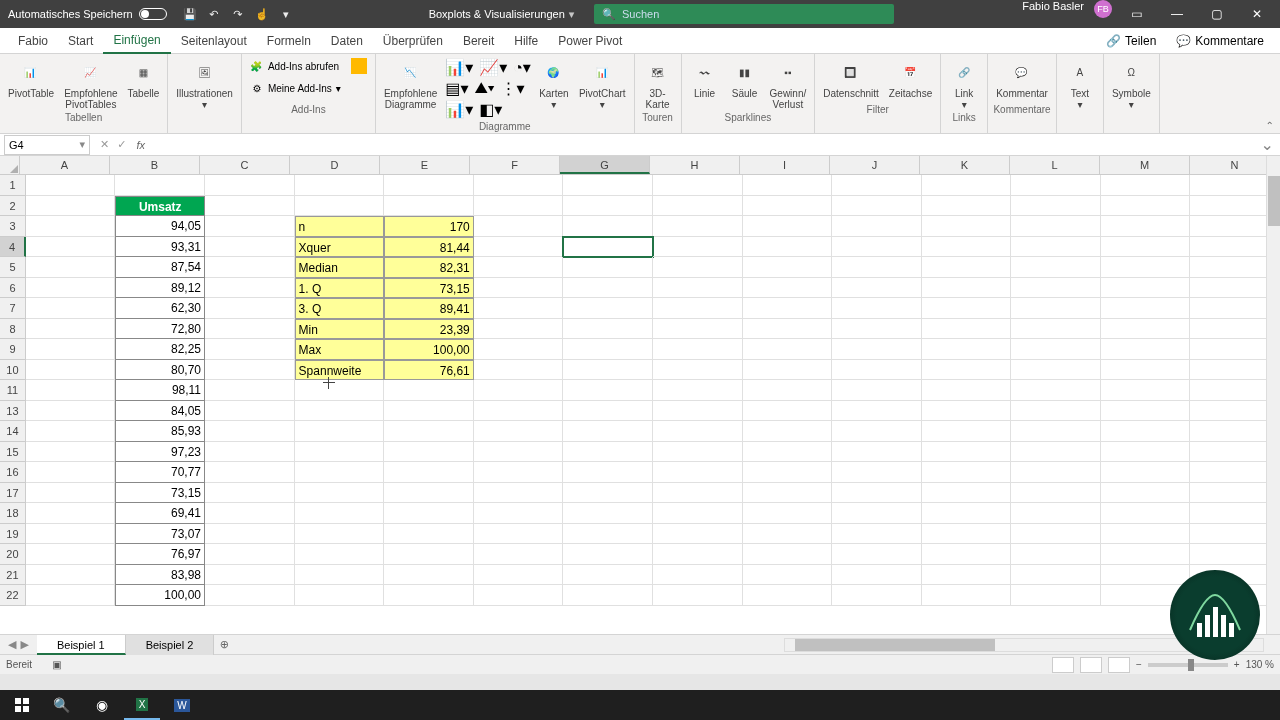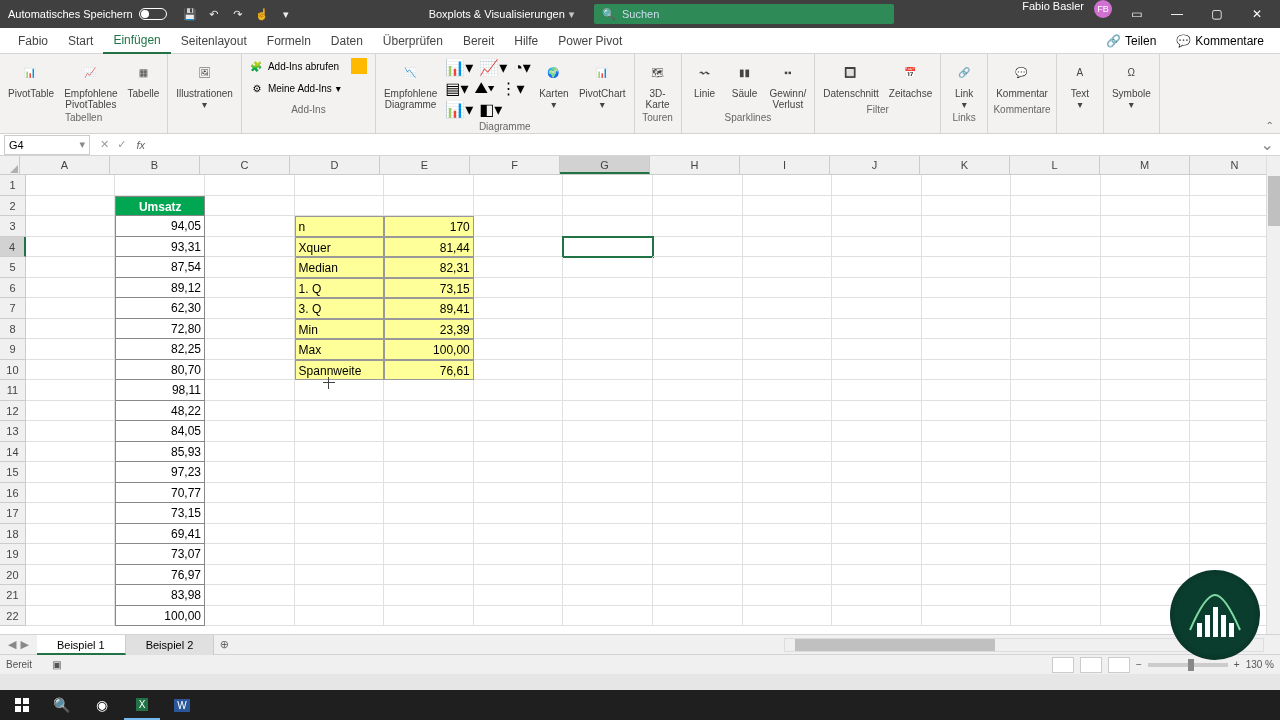--- a/index.html
+++ b/index.html
@@ -527,37 +527,20 @@
         <div class="cell"></div>
         <div class="cell"></div>
         <div class="cell"></div>
         <div class="cell"></div>
         <div class="cell"></div>
         <div class="cell"></div>
         <div class="cell"></div>
         <div class="cell"></div>
       </div>
       <div class="data-row">
-        <div class="rowhdr">12</div>
-        <div class="cell"></div>
-        <div class="cell umsatz-val">48,22</div>
-        <div class="cell"></div>
-        <div class="cell"></div>
-        <div class="cell"></div>
-        <div class="cell"></div>
-        <div class="cell"></div>
-        <div class="cell"></div>
-        <div class="cell"></div>
-        <div class="cell"></div>
-        <div class="cell"></div>
-        <div class="cell"></div>
-        <div class="cell"></div>
-        <div class="cell"></div>
-      </div>
-      <div class="data-row">
         <div class="rowhdr">13</div>
         <div class="cell"></div>
         <div class="cell umsatz-val">84,05</div>
         <div class="cell"></div>
         <div class="cell"></div>
         <div class="cell"></div>
         <div class="cell"></div>
         <div class="cell"></div>
         <div class="cell"></div>
         <div class="cell"></div>

